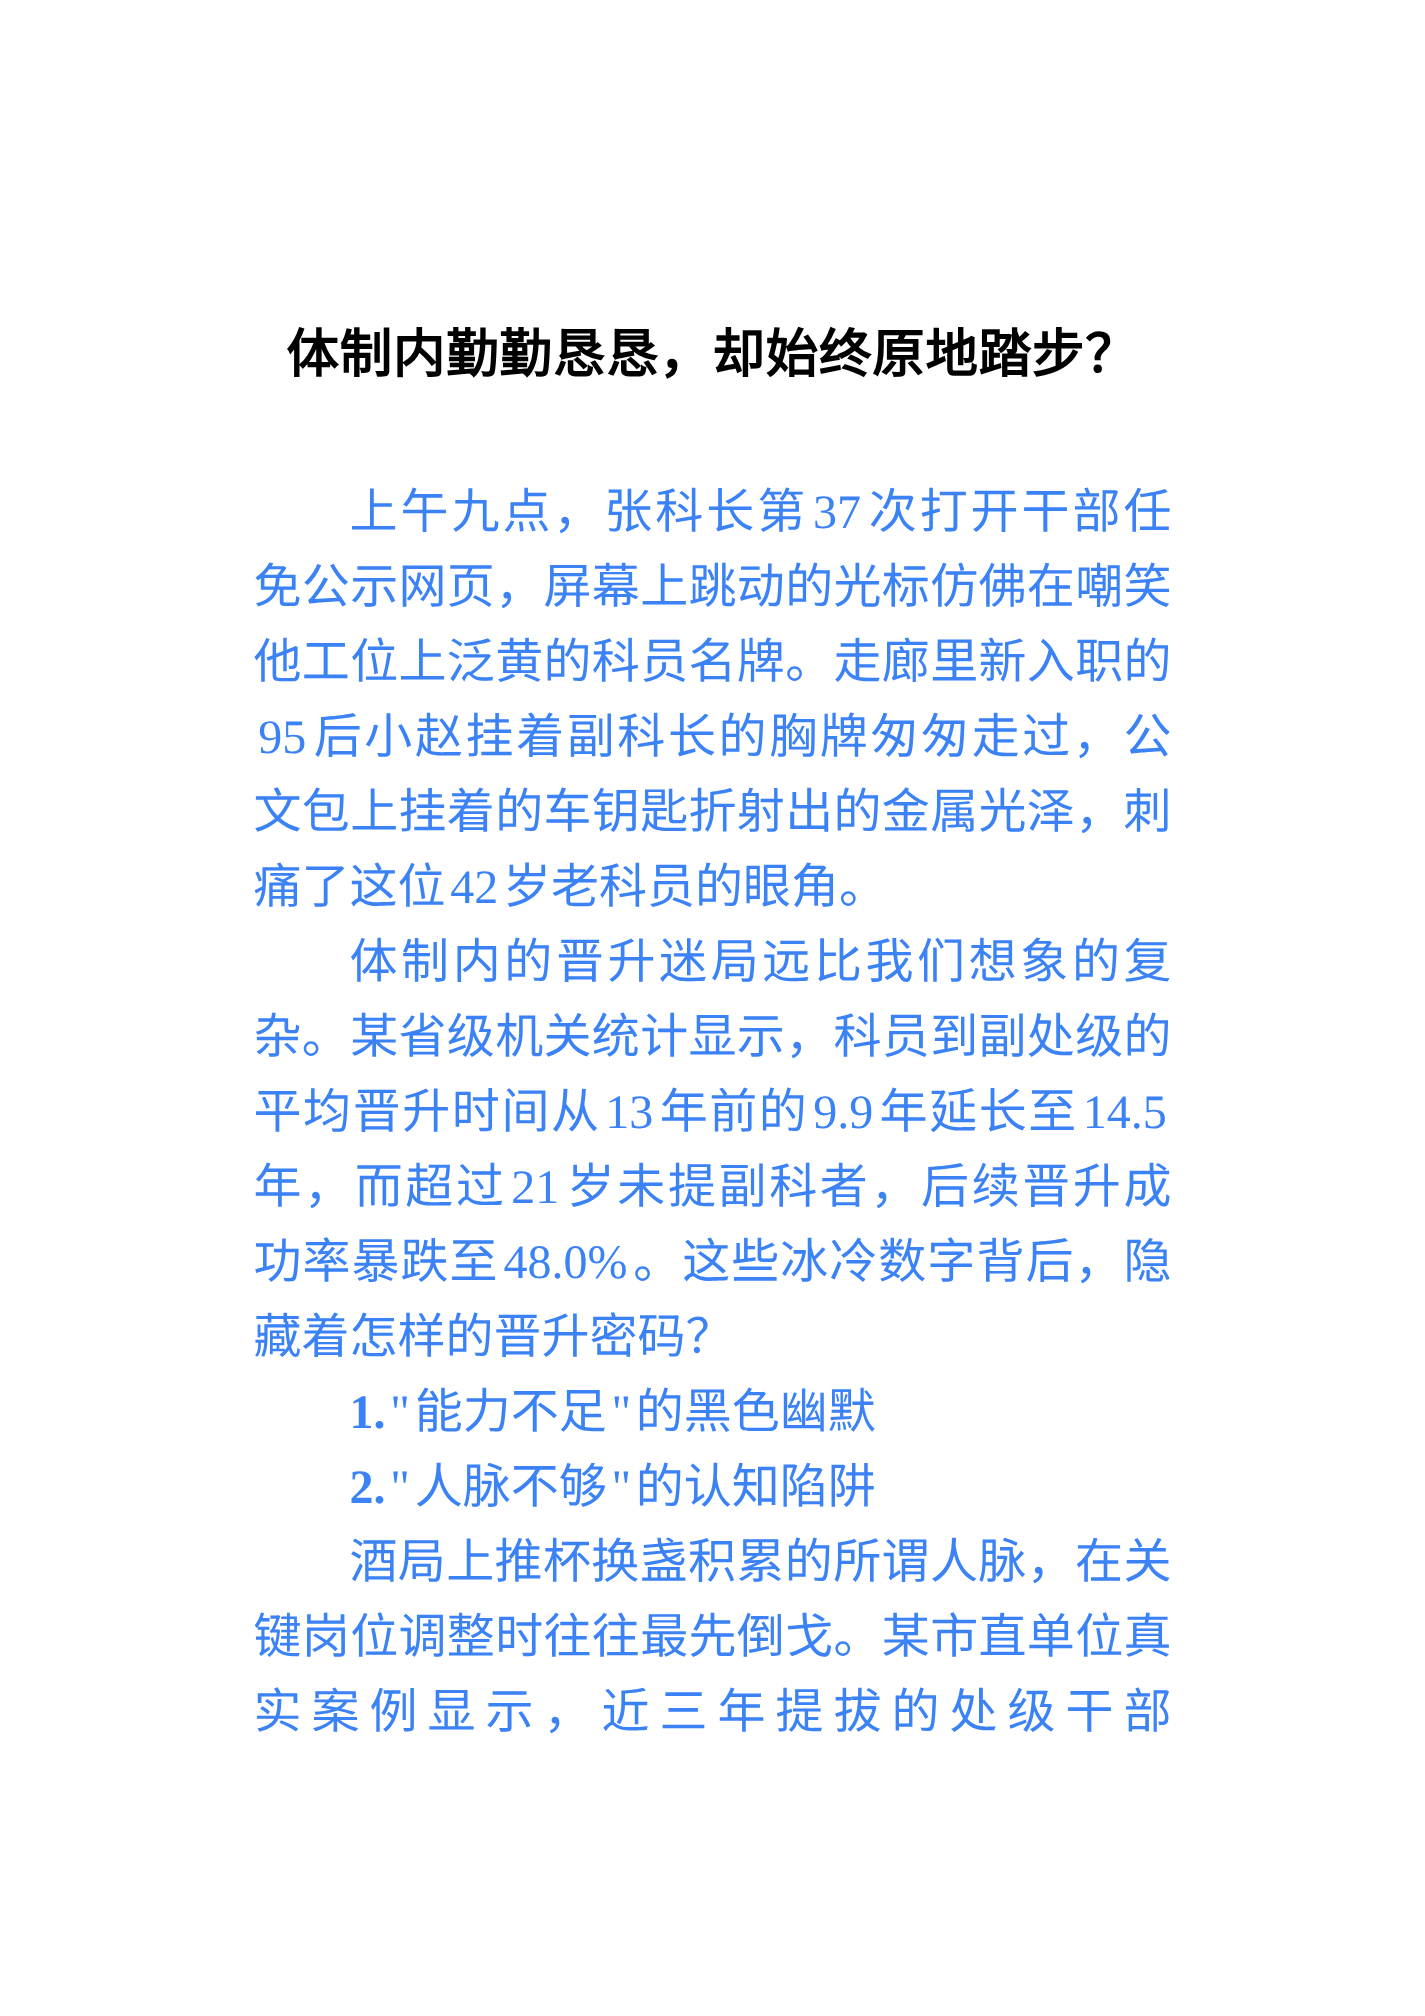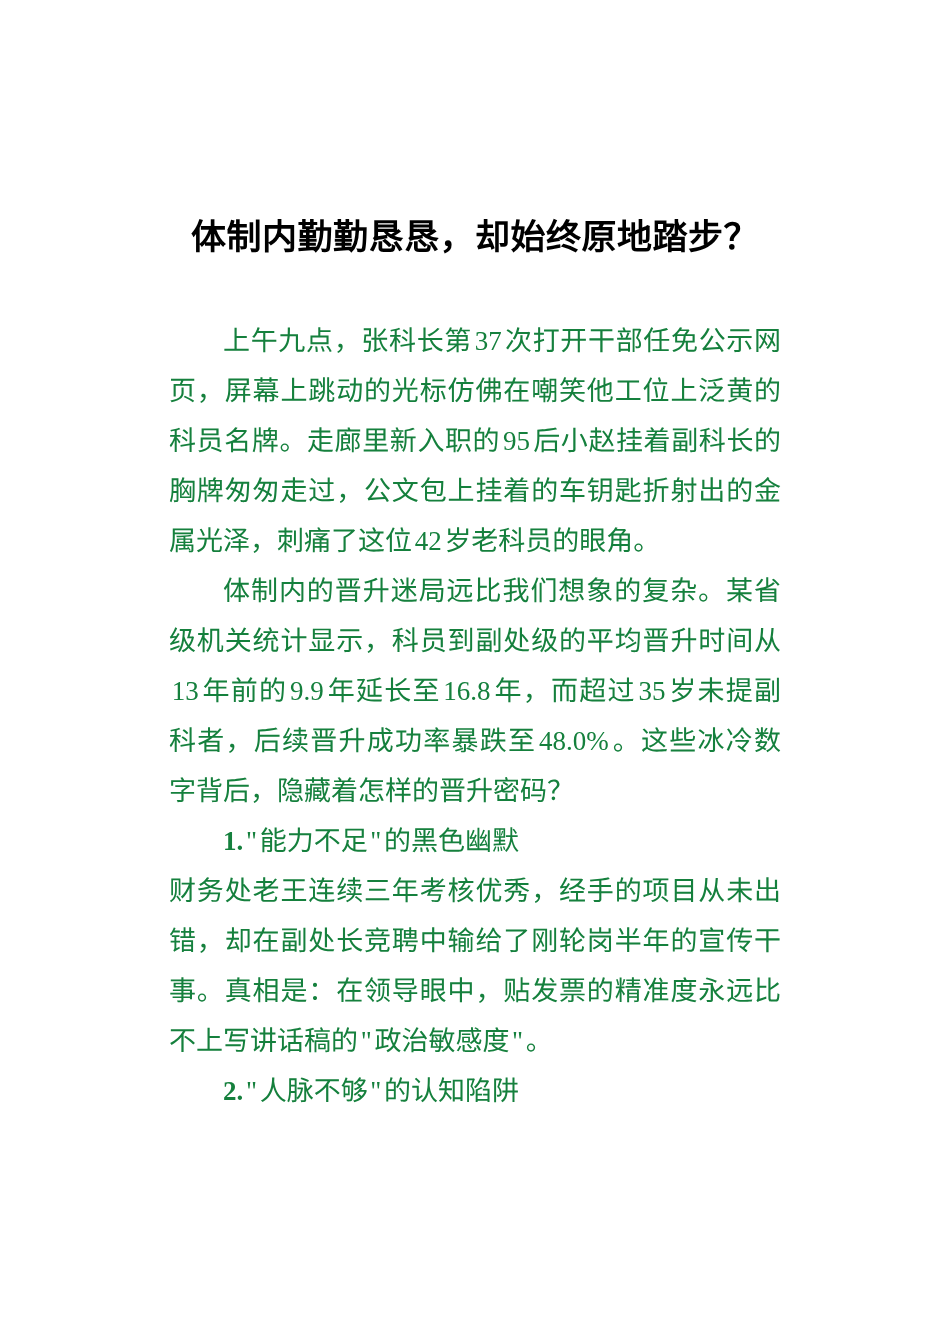--- a/index.html
+++ b/index.html
@@ -24,25 +24,25 @@
     font-weight: 700;
     font-size: 35px;
     line-height: 50px;
     text-align: center;
     margin: 0 0 54px 0;
     letter-spacing: 0.5px;
   }
   .para {
     
     font-family: "Liberation Serif", sans-serif;
-    font-size: 27px;
+    font-size: 32px;
     line-height: 50px;
     margin: 0;
     text-align: justify;
-    color: #15803d;
+    color: #3b82f6;
   }
   .indent {
     text-indent: 2em;
   }
   .justify-last {
     text-align-last: justify;
   }
   .num-prefix {
     font-family: "Liberation Serif", serif;
     font-weight: 700;
@@ -53,23 +53,23 @@
 </style>
 </head>
 <body>
 
 <div class="page">
 
   <h1 class="doc-title">体制内勤勤恳恳，却始终原地踏步？</h1>
 
   <p class="para indent">上午九点，张科长第<span class="latin">37</span>次打开干部任免公示网页，屏幕上跳动的光标仿佛在嘲笑他工位上泛黄的科员名牌。走廊里新入职的<span class="latin">95</span>后小赵挂着副科长的胸牌匆匆走过，公文包上挂着的车钥匙折射出的金属光泽，刺痛了这位<span class="latin">42</span>岁老科员的眼角。</p>
 
-  <p class="para indent">体制内的晋升迷局远比我们想象的复杂。某省级机关统计显示，科员到副处级的平均晋升时间从<span class="latin">13</span>年前的<span class="latin">9.9</span>年延长至<span class="latin">16.8</span>年，而超过<span class="latin">35</span>岁未提副科者，后续晋升成功率暴跌至<span class="latin">48.0%</span>。这些冰冷数字背后，隐藏着怎样的晋升密码？</p>
+  <p class="para indent">体制内的晋升迷局远比我们想象的复杂。某省级机关统计显示，科员到副处级的平均晋升时间从<span class="latin">13</span>年前的<span class="latin">9.9</span>年延长至<span class="latin">14.5</span>年，而超过<span class="latin">21</span>岁未提副科者，后续晋升成功率暴跌至<span class="latin">48.0%</span>。这些冰冷数字背后，隐藏着怎样的晋升密码？</p>
 
 
   <p class="para indent"><span class="num-prefix">1.</span><span><span class="latin">"</span>能力不足<span class="latin">"</span>的黑色幽默</span></p>
 
-  <p class="para">财务处老王连续三年考核优秀，经手的项目从未出错，却在副处长竞聘中输给了刚轮岗半年的宣传干事。真相是：在领导眼中，贴发票的精准度永远比不上写讲话稿的<span class="latin">"</span>政治敏感度<span class="latin">"</span>。</p>
 
   <p class="para indent"><span class="num-prefix">2.</span><span><span class="latin">"</span>人脉不够<span class="latin">"</span>的认知陷阱</span></p>
 
+  <p class="para indent justify-last">酒局上推杯换盏积累的所谓人脉，在关键岗位调整时往往最先倒戈。某市直单位真实案例显示，近三年提拔的处级干部</p>
 
 </div>
 
 </body></html>

